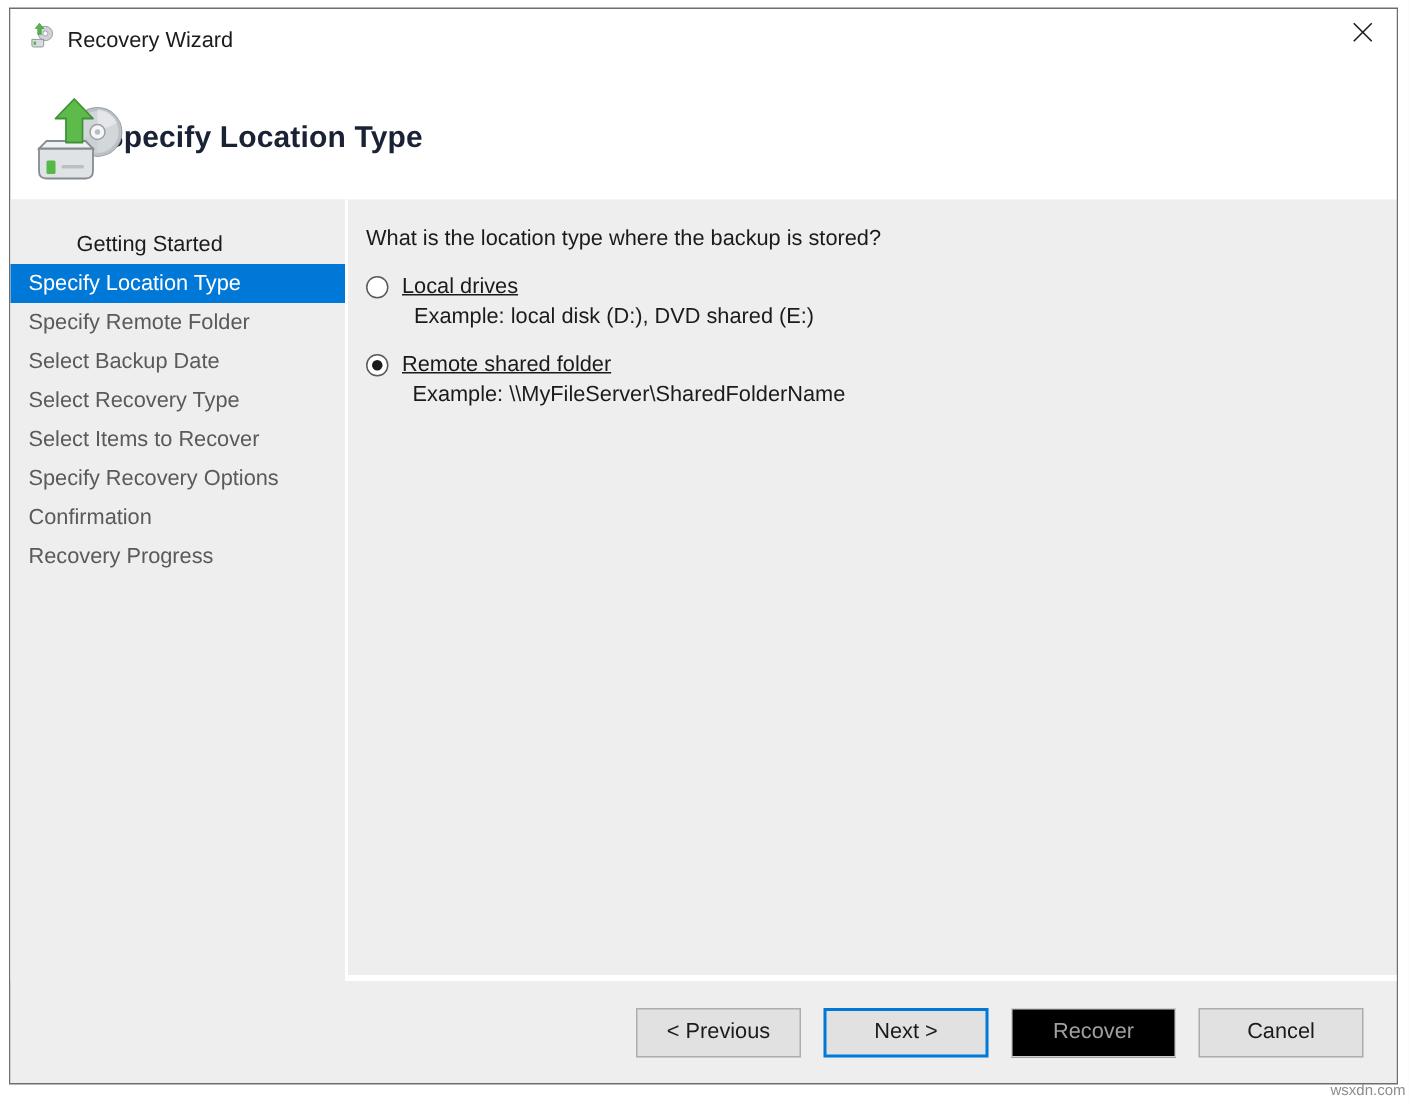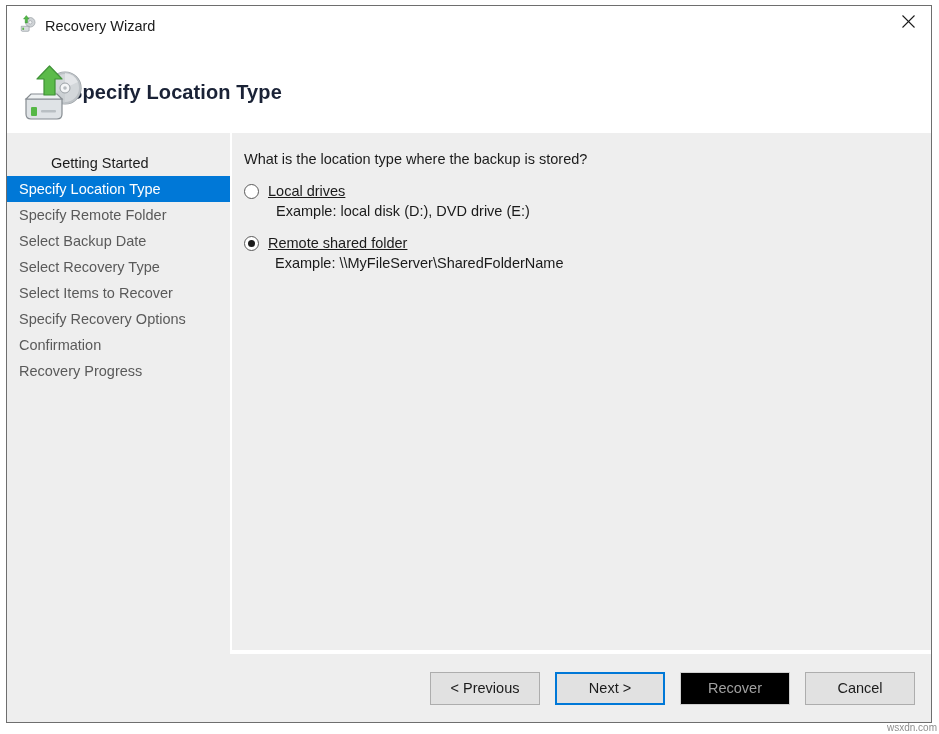--- a/index.html
+++ b/index.html
@@ -181,21 +181,21 @@
   }
   .radio-example.indent2 { margin-left: 31px; }
 
   
   #footer {
     flex: 0 0 68px;
     background: #eeeeee;
     display: flex;
     align-items: center;
     justify-content: flex-end;
-    padding-right: 16px;
+    padding-right: 22px;
     gap: 15px;
     position: relative;
   }
   .btn {
     width: 110px;
     height: 33px;
     background: #e1e1e1;
     border: 1px solid #adadad;
     font-size: 14.5px;
     color: #1b1b1b;
@@ -287,21 +287,21 @@
     </div>
 
     <div id="content-wrap">
       <div id="content">
         <p id="question">What is the location type where the backup is stored?</p>
 
         <div class="radio-row">
           <span class="radio"></span>
           <span class="radio-label">Local drives</span>
         </div>
-        <div class="radio-example">Example: local disk (D:), DVD drive (E:)</div>
+        <div class="radio-example">Example: local disk (D:), DVD shared (E:)</div>
 
         <div class="radio-row">
           <span class="radio checked"></span>
           <span class="radio-label">Remote shared folder</span>
         </div>
         <div class="radio-example indent2">Example: \\MyFileServer\SharedFolderName</div>
       </div>
       <div id="content-sep"></div>
     </div>
   </div>

